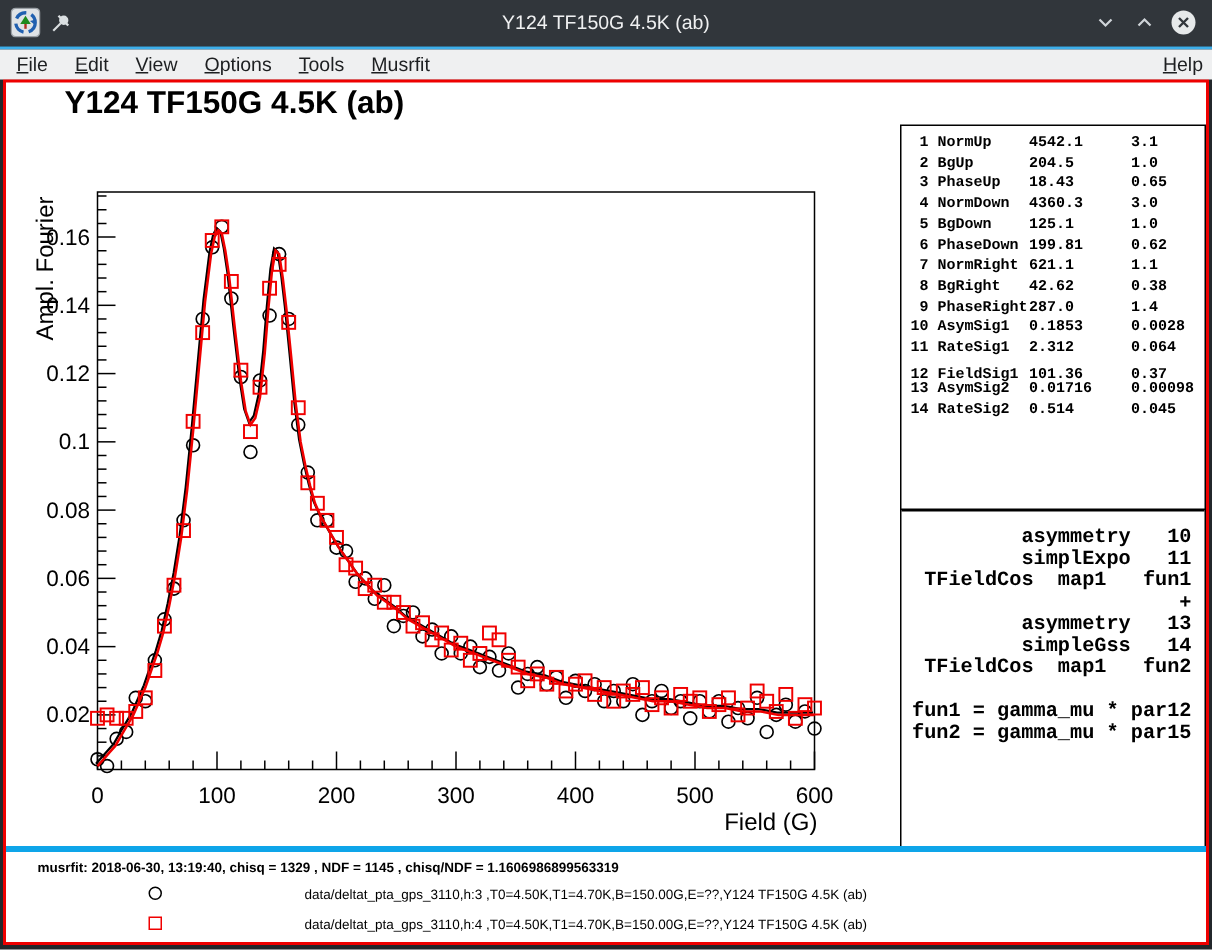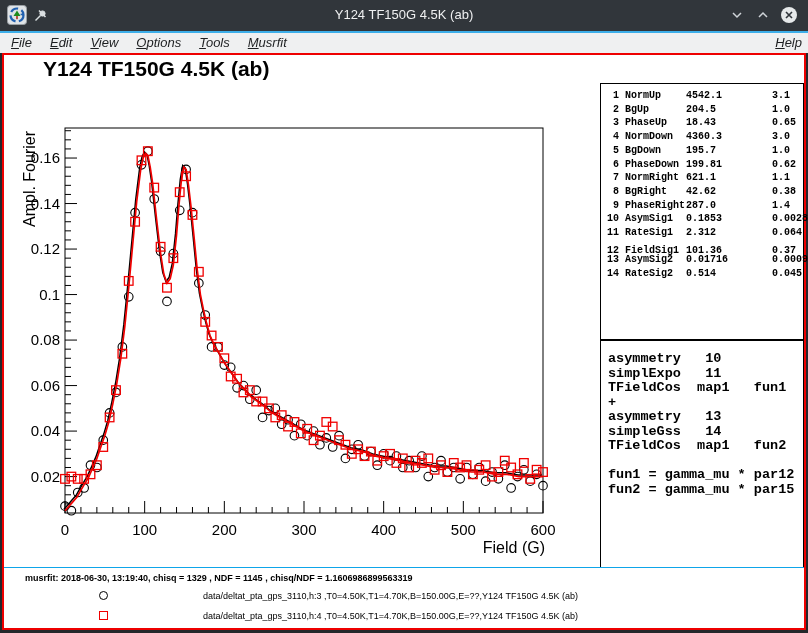--- a/index.html
+++ b/index.html
@@ -9,21 +9,21 @@
   
   #titlebar{position:absolute;left:0;top:0;width:808px;height:31px;background:#31363b;}
   #titlebar .title{position:absolute;left:0;right:0;top:7px;text-align:center;color:#eff0f1;font-size:13px;}
   #accent-line{position:absolute;left:0;top:31px;width:808px;height:2px;background:#3daee9;}
   .tb-btn{position:absolute;top:6px;width:18px;height:18px;cursor:default;}
   #app-icon{position:absolute;left:7px;top:5px;width:20px;height:20px;}
   #pin-icon{position:absolute;left:33px;top:8px;width:15px;height:15px;}
 
   
   #menubar{position:absolute;left:0;top:33px;width:808px;height:20px;background:#eff0f1;display:flex;align-items:center;}
-  .menu-item{font-size:13px;color:#1d1f21;padding:0 9px;line-height:20px;font-style:italic;}
+  .menu-item{font-size:13px;color:#1d1f21;padding:0 9px;line-height:20px;}
   .menu-item::first-letter{text-decoration:underline;}
   #menu-help{margin-left:auto;padding-right:6px;}
   #menu-file{margin-left:2px;}
 
   
   #canvas{position:absolute;left:2px;top:53px;width:804px;height:577px;background:#ffffff;
           border:2px solid #ee0000;box-sizing:border-box;}
   #plot-pad{position:absolute;left:0;top:0;width:800px;height:513px;}
   #plot-title{position:absolute;left:39px;top:2px;font-size:21px;font-weight:bold;color:#000;white-space:nowrap;}
   #plot-svg{position:absolute;left:0;top:0;}
@@ -32,29 +32,29 @@
   .axis-title{font-size:16px;}
 
   
   #param-box{position:absolute;left:596px;top:28px;right:0;height:257px;border:1px solid #000;
              box-sizing:border-box;background:#fff;font-family:"Liberation Mono",monospace;
              font-weight:bold;font-size:10px;}
   .param-row{position:absolute;left:0;right:0;height:14px;line-height:14px;}
   .param-row .pnum{position:absolute;left:3px;width:15px;text-align:right;}
   .param-row .pname{position:absolute;left:24px;}
   .param-row .pval{position:absolute;left:85px;}
-  .param-row .perr{position:absolute;left:153px;margin-left:18px;}
+  .param-row .perr{position:absolute;left:153px;}
   #theory-box{position:absolute;left:596px;top:285px;right:0;height:228px;border:1px solid #000;
-              border-top:none;box-sizing:border-box;background:#fff;}
+              border-top:none;box-sizing:border-box;background:#fff;text-align:right;}
   #theory-box::before{content:"";position:absolute;left:0;top:0;right:0;height:1px;background:#000;}
   #theory-text{margin:0;position:absolute;left:7px;top:12px;font-family:"Liberation Mono",monospace;
                font-weight:bold;font-size:13.5px;line-height:14.5px;color:#000;}
 
   
-  #info-pad{position:absolute;left:0;bottom:0;width:800px;height:60px;border-top:1px solid #0ea5e9;background:#fff;}
+  #info-pad{position:absolute;left:0;bottom:0;width:800px;height:60px;border-top:4px solid #0ea5e9;background:#fff;}
   #fit-info{position:absolute;left:21px;top:5px;font-size:9px;font-weight:bold;color:#000;white-space:nowrap;}
   .legend-row{position:absolute;left:0;right:0;height:14px;}
   .legend-marker{position:absolute;left:95px;width:9px;height:9px;box-sizing:border-box;}
   .legend-marker.circle{border:1.2px solid #000;border-radius:50%;}
   .legend-marker.square{border:1.4px solid #f00000;}
   .legend-label{position:absolute;left:199px;top:0;font-size:9px;font-weight:normal;white-space:nowrap;color:#000;}
 </style>
 </head>
 <body>
 
@@ -383,21 +383,21 @@
           </div>
           <div class="param-row" style="top: 46.1px;">
             <span class="pnum">4</span>
             <span class="pname">NormDown</span>
             <span class="pval">4360.3</span>
             <span class="perr">3.0</span>
           </div>
           <div class="param-row" style="top: 59.8px;">
             <span class="pnum">5</span>
             <span class="pname">BgDown</span>
-            <span class="pval">195.7</span>
+            <span class="pval">125.1</span>
             <span class="perr">1.0</span>
           </div>
           <div class="param-row" style="top: 73.5px;">
             <span class="pnum">6</span>
             <span class="pname">PhaseDown</span>
             <span class="pval">199.81</span>
             <span class="perr">0.62</span>
           </div>
           <div class="param-row" style="top: 87.2px;">
             <span class="pnum">7</span>

